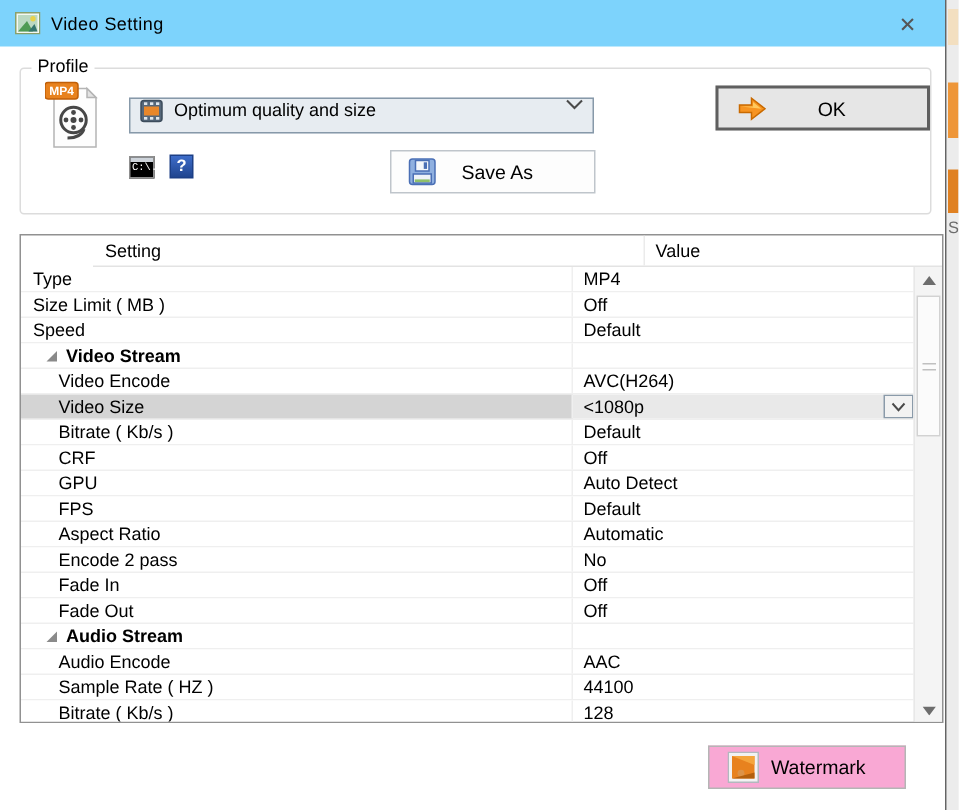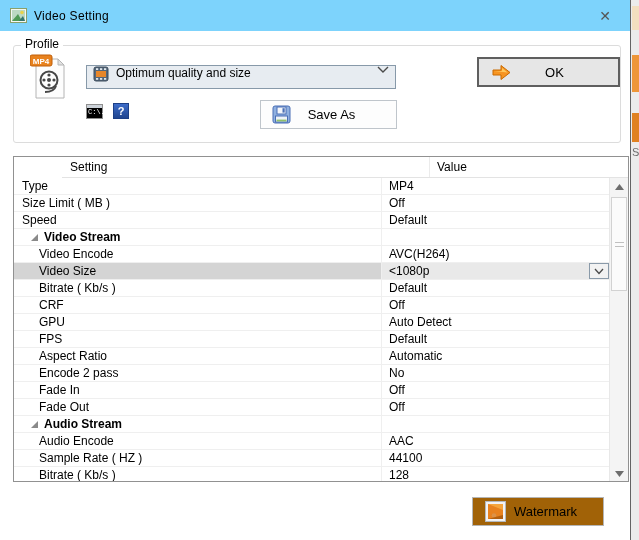--- a/index.html
+++ b/index.html
@@ -121,21 +121,21 @@
   .scroll-up { top: 0; } .scroll-down { bottom: 0; }
   .scroll-thumb {
     position: absolute; left: 1px; top: 19px; width: 16px; height: 94px;
     background: #fbfbfb; border: 1px solid #d2d2d2; cursor: pointer;
   }
   .thumb-grip { position: absolute; left: 3px; width: 9px; height: 1px; background: #c0c0c0; }
 
   
   .watermark-btn {
     position: absolute; left: 472px; top: 497px; width: 132px; height: 29px;
-    background: #a16207; border: 1px solid #b5b5b5; cursor: pointer;
+    background: #f9a8d4; border: 1px solid #b5b5b5; cursor: pointer;
     display: flex; align-items: center; font-size: 13px; color: #000;
     font-family: "Liberation Sans", sans-serif;
   }
   .watermark-btn .wm-icon { width: 21px; height: 21px; margin-left: 12px; }
   .watermark-btn .lbl { flex: 1 1 auto; text-align: center; margin-right: 18px; }
 </style>
 </head>
 <body>
 
 <div class="dialog">

